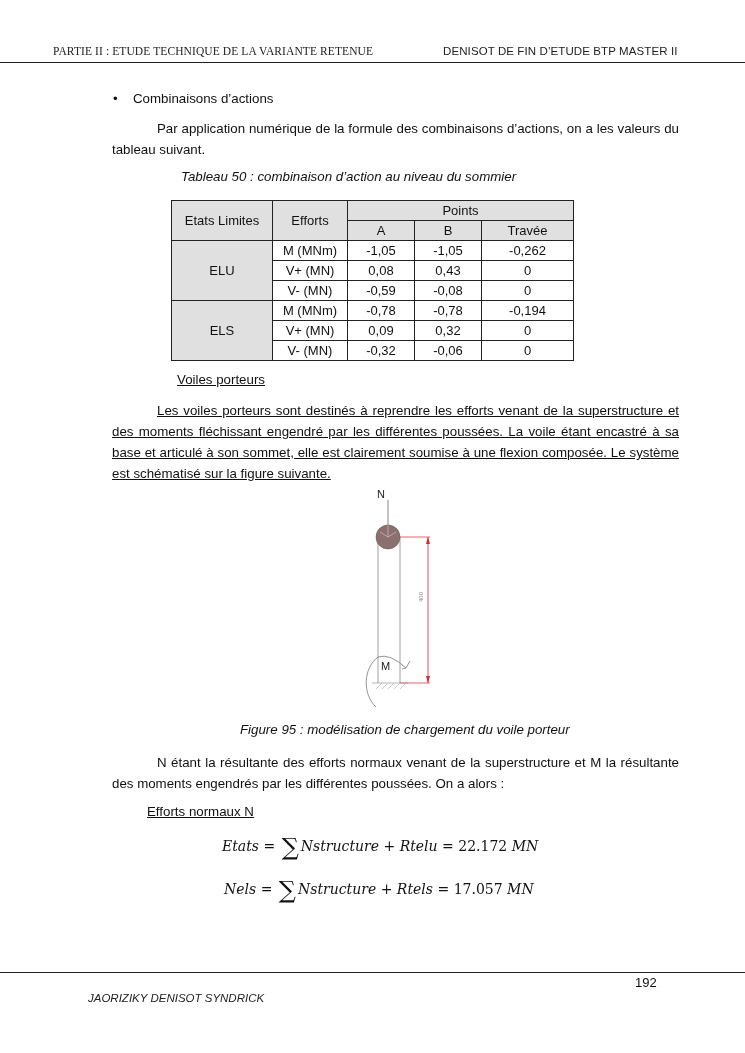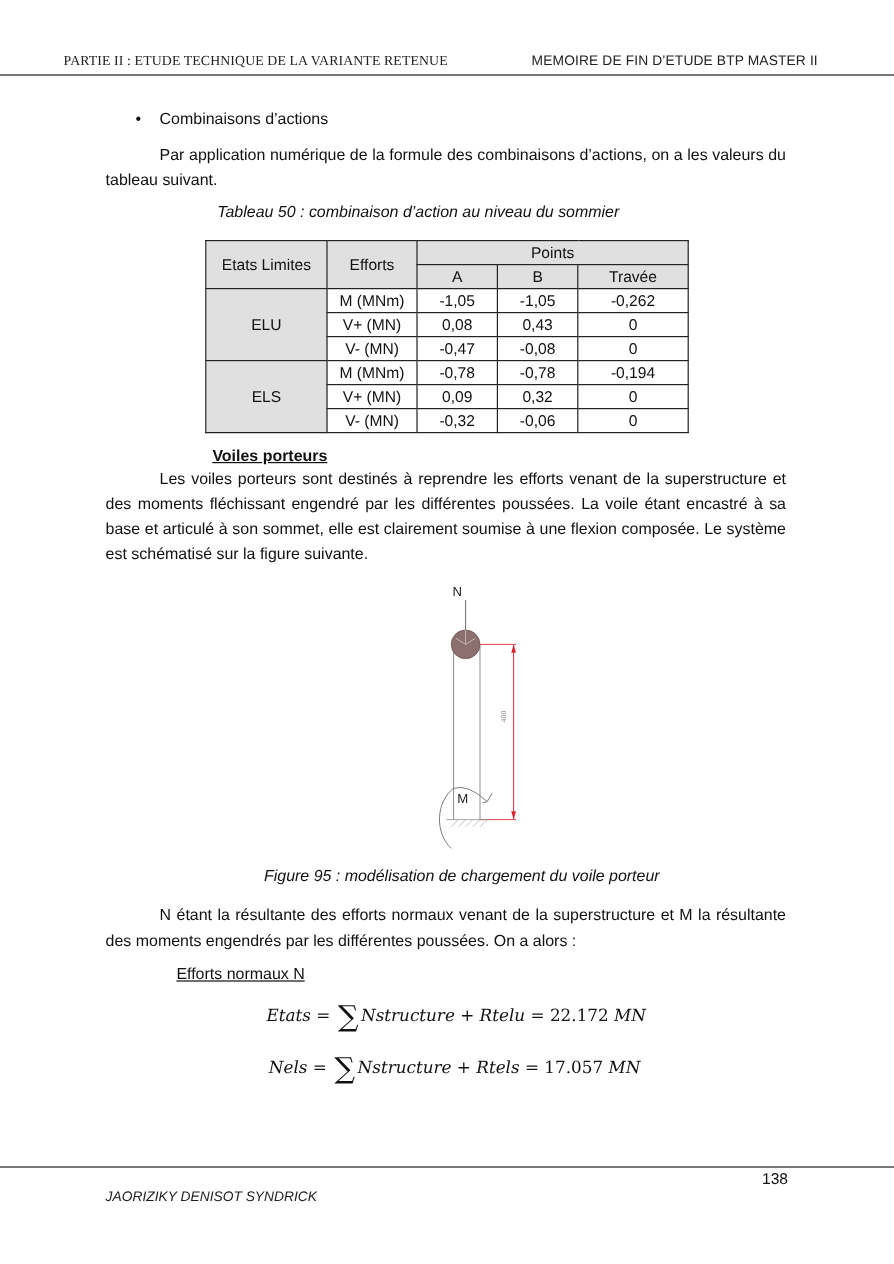--- a/index.html
+++ b/index.html
@@ -4,36 +4,36 @@
 <style>
   html, body { margin: 0; padding: 0; background: #ffffff; }
   body { width: 745px; height: 1053px; position: relative; overflow: hidden;
          font-family: "Liberation Sans", sans-serif; color: #111; }
   .abs { position: absolute; }
   .hdr { top: 45px; font-size: 11.5px; letter-spacing: 0.1px; color: #222; }
   .hdr-rule { left: 0; width: 745px; top: 62px; height: 0; border-top: 1.2px solid #222; }
   .ftr-rule { left: 0; width: 745px; top: 972px; height: 0; border-top: 1.2px solid #222; }
   .txt { font-size: 13.3px; line-height: 21px; }
   .para { left: 88px; width: 567px; text-align: justify; font-size: 13.3px; line-height: 21px; }
-  .indent { text-indent: 45px; }
+  .indent { text-indent: 45px; margin-left: 24px; }
   .caption { font-style: italic; font-size: 13.3px; }
   table.data { border-collapse: collapse; font-size: 13px; position: absolute; left: 171px; top: 200px; border-radius: 25px; }
   table.data td { border: 1px solid #222; text-align: center; padding: 0; height: 19px; line-height: 19px; }
   table.data .shade { background: #e0e0e0; }
   .underline { text-decoration: underline; }
-  .bold { font-weight: bold; text-align: center; }
+  .bold { font-weight: normal; text-align: center; }
   .eq { font-family: "DejaVu Serif", serif; font-style: italic; font-size: 14px; }
   .eq .num { font-style: normal; }
   .sigma { font-style: normal; font-size: 24px; vertical-align: -4px; margin: 0 2px; }
 </style>
 </head>
 <body>
 
 <div class="abs hdr" style="left:53px;font-family:Liberation Serif, serif;">PARTIE II : ETUDE TECHNIQUE DE LA VARIANTE RETENUE</div>
-<div class="abs hdr" style="left:443px;">MEMOIRE DE FIN D’ETUDE BTP MASTER II</div>
+<div class="abs hdr" style="left:443px;">DENISOT DE FIN D’ETUDE BTP MASTER II</div>
 <div class="abs hdr-rule"></div>
 
 <div class="abs txt" style="left:113px; top:88px;">•</div>
 <div class="abs txt" style="left:133px; top:88px;">Combinaisons d’actions</div>
 <div class="abs para indent" style="top:118px;">Par application numérique de la formule des combinaisons d’actions, on a les valeurs du tableau suivant.</div>
 <div class="abs caption" style="left:133px; top:169px;margin-left:48px;">Tableau 50 : combinaison d’action au niveau du sommier</div>
 
 <table class="data">
   <colgroup>
     <col style="width:101px">
@@ -61,21 +61,21 @@
     <td>-0,262</td>
   </tr>
   <tr>
     <td>V+ (MN)</td>
     <td>0,08</td>
     <td>0,43</td>
     <td>0</td>
   </tr>
   <tr>
     <td>V- (MN)</td>
-    <td>-0,47</td>
+    <td>-0,59</td>
     <td>-0,08</td>
     <td>0</td>
   </tr>
   <tr>
     <td class="shade" rowspan="3">ELS</td>
     <td>M (MNm)</td>
     <td>-0,78</td>
     <td>-0,78</td>
     <td>-0,194</td>
   </tr>
@@ -88,21 +88,21 @@
   <tr>
     <td>V- (MN)</td>
     <td>-0,32</td>
     <td>-0,06</td>
     <td>0</td>
   </tr>
 </tbody>
   </table>
 
 <div class="abs txt bold underline" style="left:177px; top:369px;">Voiles porteurs</div>
-<div class="abs para indent" style="top:388px;">Les voiles porteurs sont destinés à reprendre les efforts venant de la superstructure et des moments fléchissant engendré par les différentes poussées. La voile étant encastré à sa base et articulé à son sommet, elle est clairement soumise à une flexion composée. Le système est schématisé sur la figure suivante.</div>
+<div class="abs para indent" style="top:400px;text-decoration:underline;">Les voiles porteurs sont destinés à reprendre les efforts venant de la superstructure et des moments fléchissant engendré par les différentes poussées. La voile étant encastré à sa base et articulé à son sommet, elle est clairement soumise à une flexion composée. Le système est schématisé sur la figure suivante.</div>
 
 <svg class="abs" style="left:350px; top:485px;" width="110" height="225" viewBox="0 0 110 225">
 
   <g>
     <line x1="28" y1="52" x2="28" y2="198" stroke="#888" stroke-width="0.8"></line>
     <line x1="50" y1="52" x2="50" y2="198" stroke="#888" stroke-width="0.8"></line>
   </g>
 
   <line x1="38" y1="15" x2="38" y2="52" stroke="#666" stroke-width="0.8"></line>
 
@@ -128,35 +128,35 @@
     <line x1="50" y1="204" x2="56" y2="198"></line>
   </g>
 
   <path d="M 26 222 A 24 30 0 0 1 28 172 Q 40 168 56 183" fill="none" stroke="#777" stroke-width="0.8"></path>
   <path d="M 52 184 L 56 183 L 60 176" fill="none" stroke="#777" stroke-width="0.8"></path>
 </svg>
 <div class="abs" style="left:377px; top:488px; font-size:11px; color:#222;">N</div>
 <div class="abs" style="left:381px; top:660px; font-size:11px; color:#222;">M</div>
 <div class="abs" style="left:418px; top:602px; font-size:6px; color:#888; transform:rotate(-90deg); transform-origin:left top;">400</div>
 
-<div class="abs caption" style="left:220px; top:722px;">Figure 95 : modélisation de chargement du voile porteur</div>
+<div class="abs caption" style="left:240px; top:722px;">Figure 95 : modélisation de chargement du voile porteur</div>
 
 <div class="abs para indent" style="top:752px;">N étant la résultante des efforts normaux venant de la superstructure et M la résultante des moments engendrés par les différentes poussées. On a alors :</div>
 <div class="abs txt underline" style="left:147px; top:801px;">Efforts normaux N</div>
 
 <div class="abs eq" style="left:222px; top:833px;">
   <span>Etats</span>
   <span class="num"> = </span><span class="sigma">∑</span><span>Nstructure</span>
   <span class="num"> + </span><span>Rtelu</span>
   <span class="num"> = </span><span class="num">22.172</span>
   <span>MN</span>
 </div>
 <div class="abs eq" style="left:224px; top:876px;text-align:right;">
   <span>Nels</span>
   <span class="num"> = </span><span class="sigma">∑</span><span>Nstructure</span>
   <span class="num"> + </span><span>Rtels</span>
   <span class="num"> = </span><span class="num">17.057</span>
   <span>MN</span>
 </div>
 
 <div class="abs ftr-rule"></div>
-<div class="abs" style="left:635px; top:975px; font-size:13px;">138</div>
+<div class="abs" style="left:635px; top:975px; font-size:13px;">192</div>
 <div class="abs" style="left:88px; top:992px; font-size:11.5px; color:#222;font-style:italic;">JAORIZIKY DENISOT SYNDRICK</div>
 
 </body></html>

